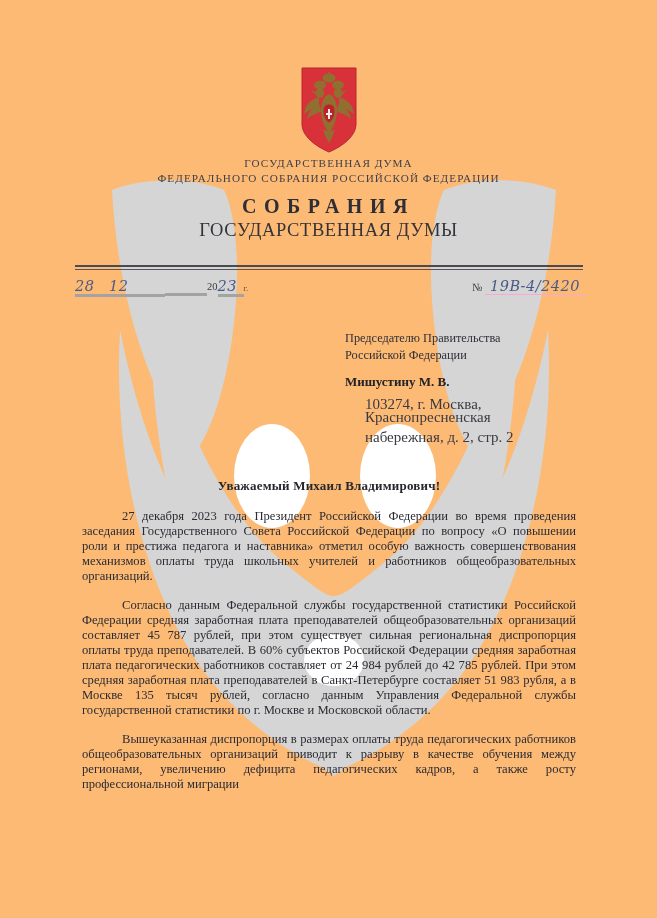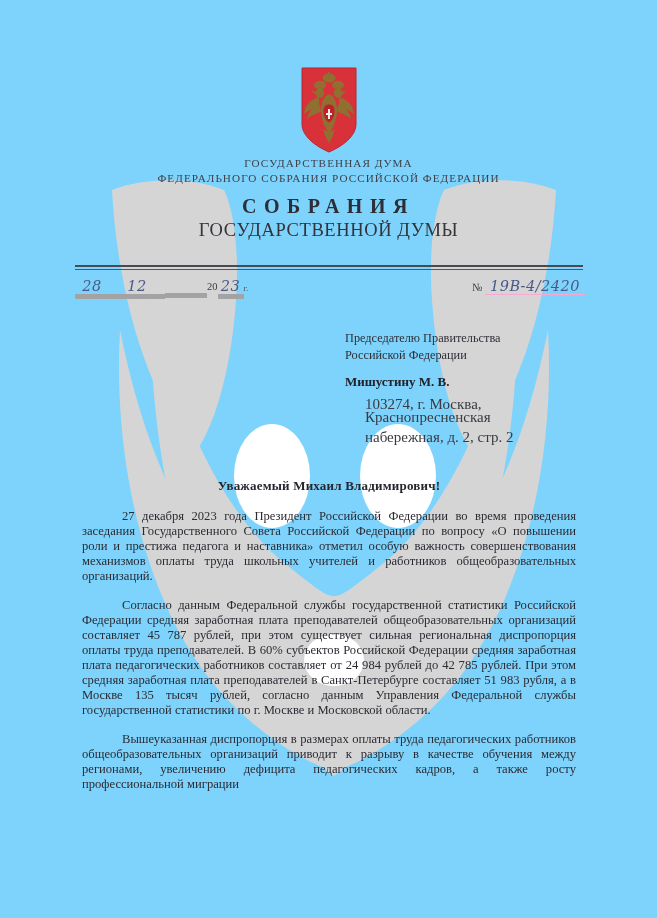--- a/index.html
+++ b/index.html
@@ -10,21 +10,21 @@
   }
   body {
     font-family: "Liberation Serif", "DejaVu Serif", serif;
   }
 
   .page {
     position: relative;
     width: 657px;
     height: 918px;
     margin: 0 auto;
-    background: #7dd3fc;
+    background: #fdba74;
     overflow: hidden;
     box-sizing: border-box;
   }
 
   
   .watermark {
     position: absolute;
     left: 0;
     top: 0;
     width: 657px;
@@ -117,22 +117,21 @@
   }
   .hw {
     font-family: "DejaVu Serif", "Liberation Serif", serif;
     font-style: italic;
     color: #4a5a86;
     font-size: 14.5px;
     letter-spacing: 0.5px;
   }
   .blank {
     display: inline-block;
-    border-bottom: 5px solid #a3a3a3;
-    text-align: center;
+    border-bottom: 3px solid #a3a3a3;
   }
   .d-day   { width: 34px; }
   .d-month { width: 56px; }
   .d-rest  { width: 42px; }
   .d-year  { width: 26px; }
 
   .date-group {
     position: absolute;
     left: 0;
     top: 0;
@@ -299,21 +298,21 @@
                    C33 55 36 51 36 45 C36 41 34 38 30 38 Z" fill="#c0202a" stroke="#8f7030" stroke-width="0.9"></path>
           <path d="M29 43 L31 43 L31 47 L33 47 L33 49 L31 49 L31 53 L29 53 L29 49 L27 49 L27 47 L29 47 Z" fill="#f0eeea"></path>
         </svg>
       </span>
     </div>
 
     <div class="letterhead">
       <div class="lh-line">ГОСУДАРСТВЕННАЯ ДУМА</div>
       <div class="lh-line">ФЕДЕРАЛЬНОГО СОБРАНИЯ РОССИЙСКОЙ ФЕДЕРАЦИИ</div>
       <div class="deputat">СОБРАНИЯ</div>
-      <div class="gosduma">ГОСУДАРСТВЕННОЙ ДУМЫ</div>
+      <div class="gosduma">ГОСУДАРСТВЕННАЯ ДУМЫ</div>
     </div>
 
     <div class="rule">
       <div class="thick"></div>
       <div class="gap"></div>
       <div class="thin"></div>
     </div>
 
     <div class="dateline">
       <span class="date-group">

